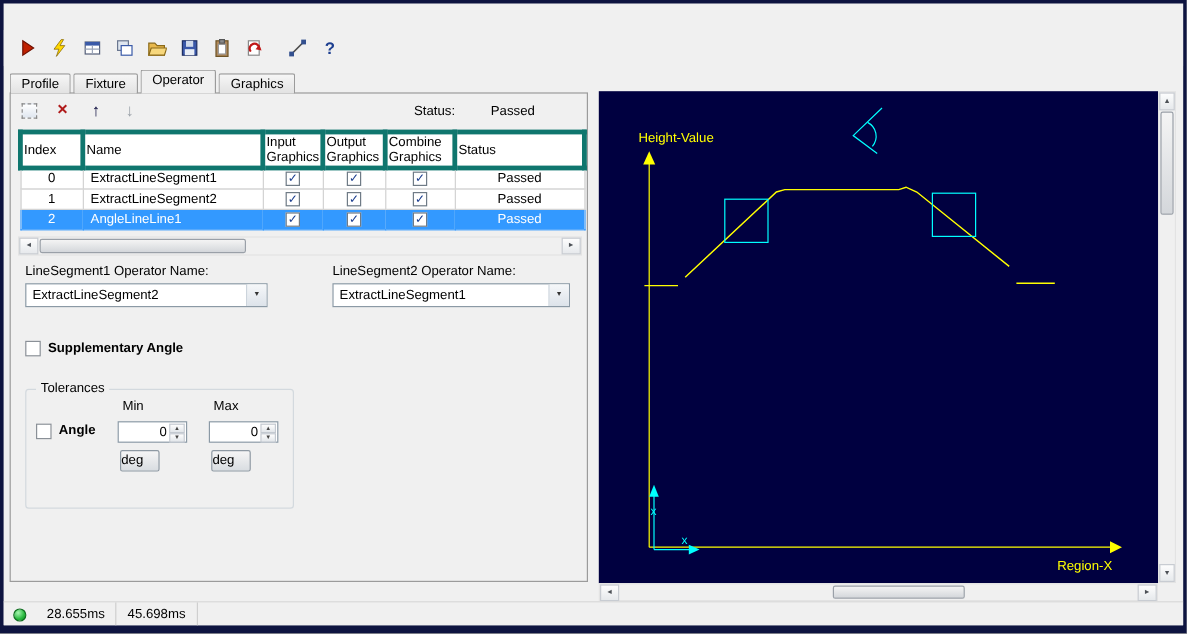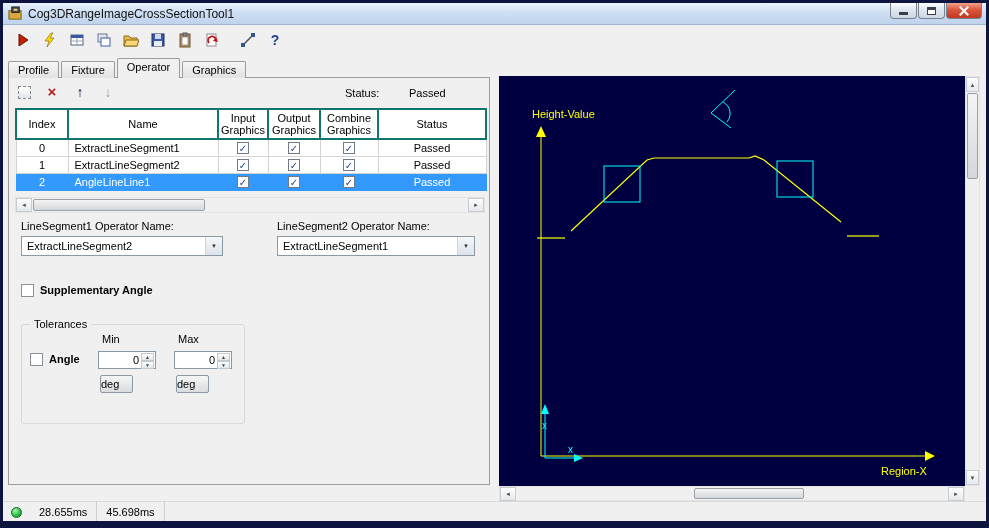--- a/index.html
+++ b/index.html
@@ -50,22 +50,22 @@
     border:1px solid #9b9b9b;background:#f0f0f0;}
 
   .op-toolbar{position:absolute;left:6px;top:4px;height:20px;display:flex;align-items:center;gap:10px;}
   .op-tbtn{width:18px;height:18px;display:flex;align-items:center;justify-content:center;}
   .dashedbox{width:13px;height:13px;border:1px dashed #8a8a8a;background:linear-gradient(#ffffff,#dfe6ef);}
   .op-status-label{position:absolute;left:336px;top:9px;}
   .op-status-value{position:absolute;left:400px;top:9px;}
 
   
   table.grid{position:absolute;left:6px;top:30px;width:470px;border-collapse:collapse;table-layout:fixed;}
-  table.grid th{border:2px solid #0f766e;background:#ffffff;font-weight:normal;height:30px;
-    font-size:11px;padding:0 1px;line-height:12px;text-align:center;}
+  table.grid th{border:4px solid #0f766e;background:#ffffff;font-weight:normal;height:30px;
+    font-size:11px;padding:0 1px;line-height:12px;text-align:left;}
   table.grid td{border:1px solid #d4d4d4;background:#fff;height:17px;font-size:11px;
     text-align:center;padding:0 2px;overflow:hidden;white-space:nowrap;}
   table.grid td.name{text-align:left;padding-left:6px;}
   tr.selected td{background:#3399ff;color:#fff;border-color:#3399ff;}
   .gridcbx{display:inline-block;width:12px;height:12px;border:1px solid #6f7b86;background:#fff;
     line-height:11px;font-size:10px;color:#1d3f90;text-align:center;vertical-align:middle;}
 
   
   .scrollbar{position:absolute;background:#f0f0f0;border:1px solid #e3e3e3;display:flex;}
   .sb-btn{background:linear-gradient(#fdfdfd,#e6e9ec);border:1px solid #c8ccd2;color:#4d5157;
@@ -115,42 +115,20 @@
     background:radial-gradient(circle at 35% 30%,#a6f5b0,#27b83e 60%,#128a28);
     border:1px solid #0e6e1f;}
   .sb-item{padding:0 9px;height:100%;display:flex;align-items:center;border-right:1px solid #cfcfcf;}
 </style>
 </head>
 <body>
 
 <div class="window">
 <div class="client">
 
-  <div class="titlebar">
-    <svg class="app-icon" viewBox="0 0 16 16">
-      <rect x="1" y="5" width="13" height="9" fill="#d8a93c" stroke="#7a5a16"></rect>
-      <rect x="4" y="1" width="8" height="6" fill="#4a4a4a" stroke="#222"></rect>
-      <rect x="6" y="3" width="4" height="2" fill="#f4d67a"></rect>
-    </svg>
-    <span class="title-text">Cog3DRangeImageCrossSectionTool1</span>
-    <div class="caption-buttons">
-      <div class="win-btn btn-min">
-            <span class="glyph-min"></span>
-          </div>
-      <div class="win-btn btn-max">
-            <span class="glyph-max"></span>
-          </div>
-      <div class="win-btn btn-close">
-            <span class="glyph-close">
-              <i></i>
-              <i></i>
-            </span>
-          </div>
-    </div>
-  </div>
 
   <div class="toolbar">
     <div class="tbtn">
       <svg width="16" height="16">
             <polygon points="4,2 13,8 4,14" fill="#c02000" stroke="#701000"></polygon>
           </svg>
     </div>
     <div class="tbtn">
       <svg width="16" height="16">
             <polygon points="9,1 3,9 7,9 5,15 12,6 8,6 11,1" fill="#ffd800" stroke="#806000" stroke-width="0.6"></polygon>

